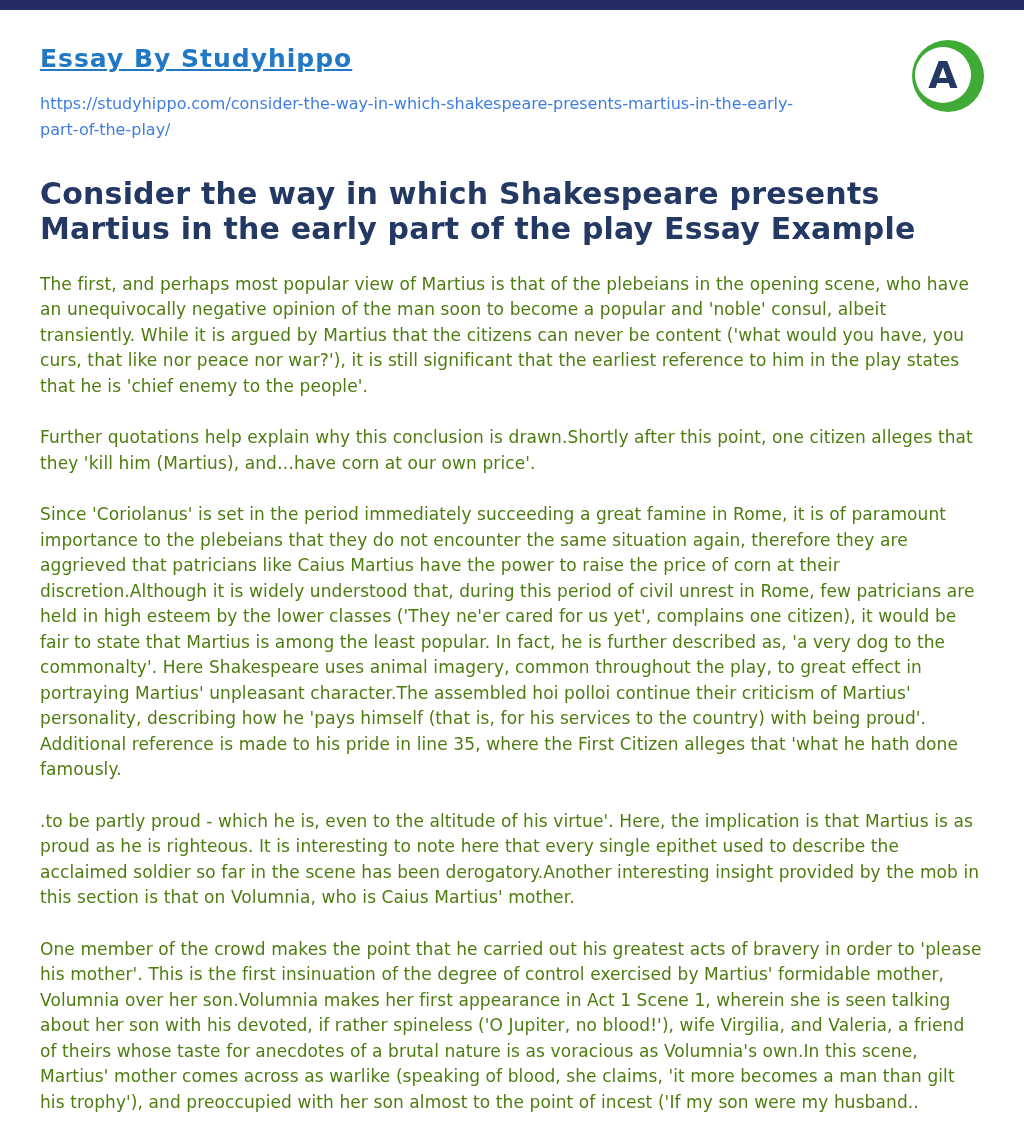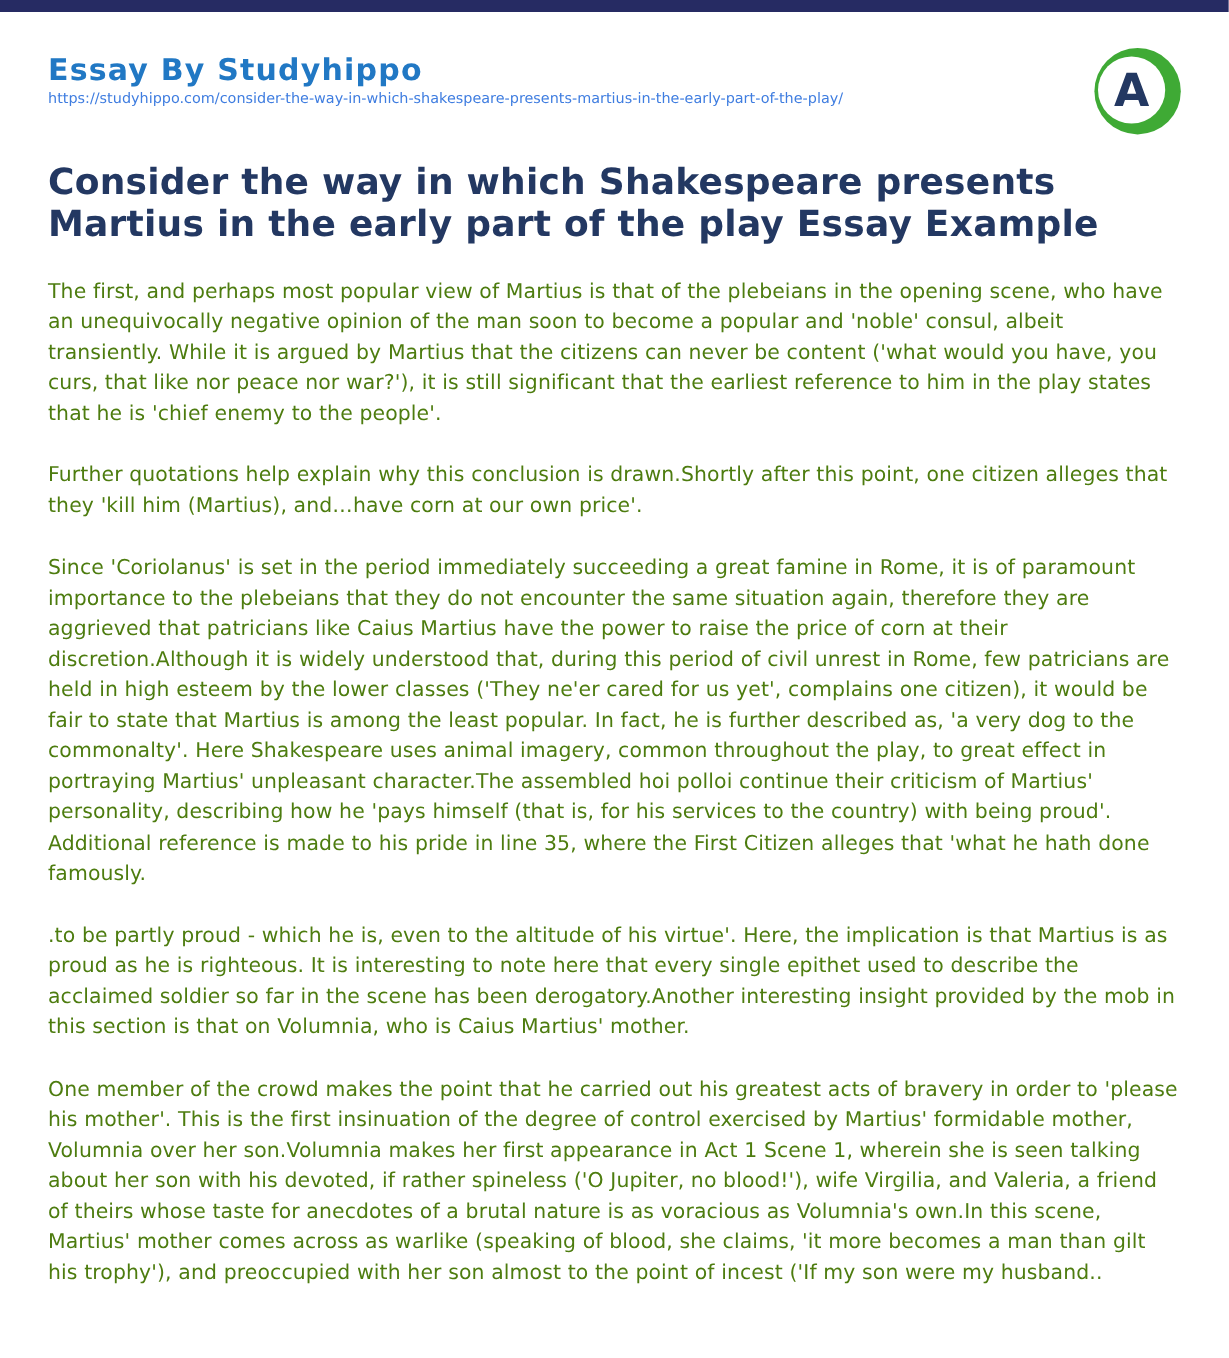--- a/index.html
+++ b/index.html
@@ -19,26 +19,28 @@
   .page {
     padding: 28px 40px 0 40px;
     position: relative;
   }
   .site-title {
     color: #2178c4;
     font-size: 25px;
     font-weight: bold;
     letter-spacing: 1px;
     margin-top: 6px;
+    text-decoration: underline;
   }
   .page-url {
     display: block;
     color: #3f7de0;
-    font-size: 12px;
+    font-size: 16px;
     line-height: 1.65;
+    margin-top: 18px;
     max-width: 780px;
     overflow-wrap: break-word;
     word-break: break-word;
     text-decoration: none;
     cursor: pointer;
   }
   .logo {
     position: absolute;
     top: 30px;
     right: 40px;
@@ -68,21 +70,21 @@
     font-size: 38px;
     font-weight: bold;
     color: #233862;
   }
   .article-title {
     color: #233862;
     font-size: 30px;
     font-weight: bold;
     line-height: 1.17;
     letter-spacing: 0.2px;
-    margin-top: 42px;
+    margin-top: 32px;
     max-width: 940px;
   }
   .article-body {
     margin-top: 26px;
     max-width: 944px;
   }
   .article-body p {
     color: #4d7c0f;
     font-size: 17px;
     line-height: 1.5;

